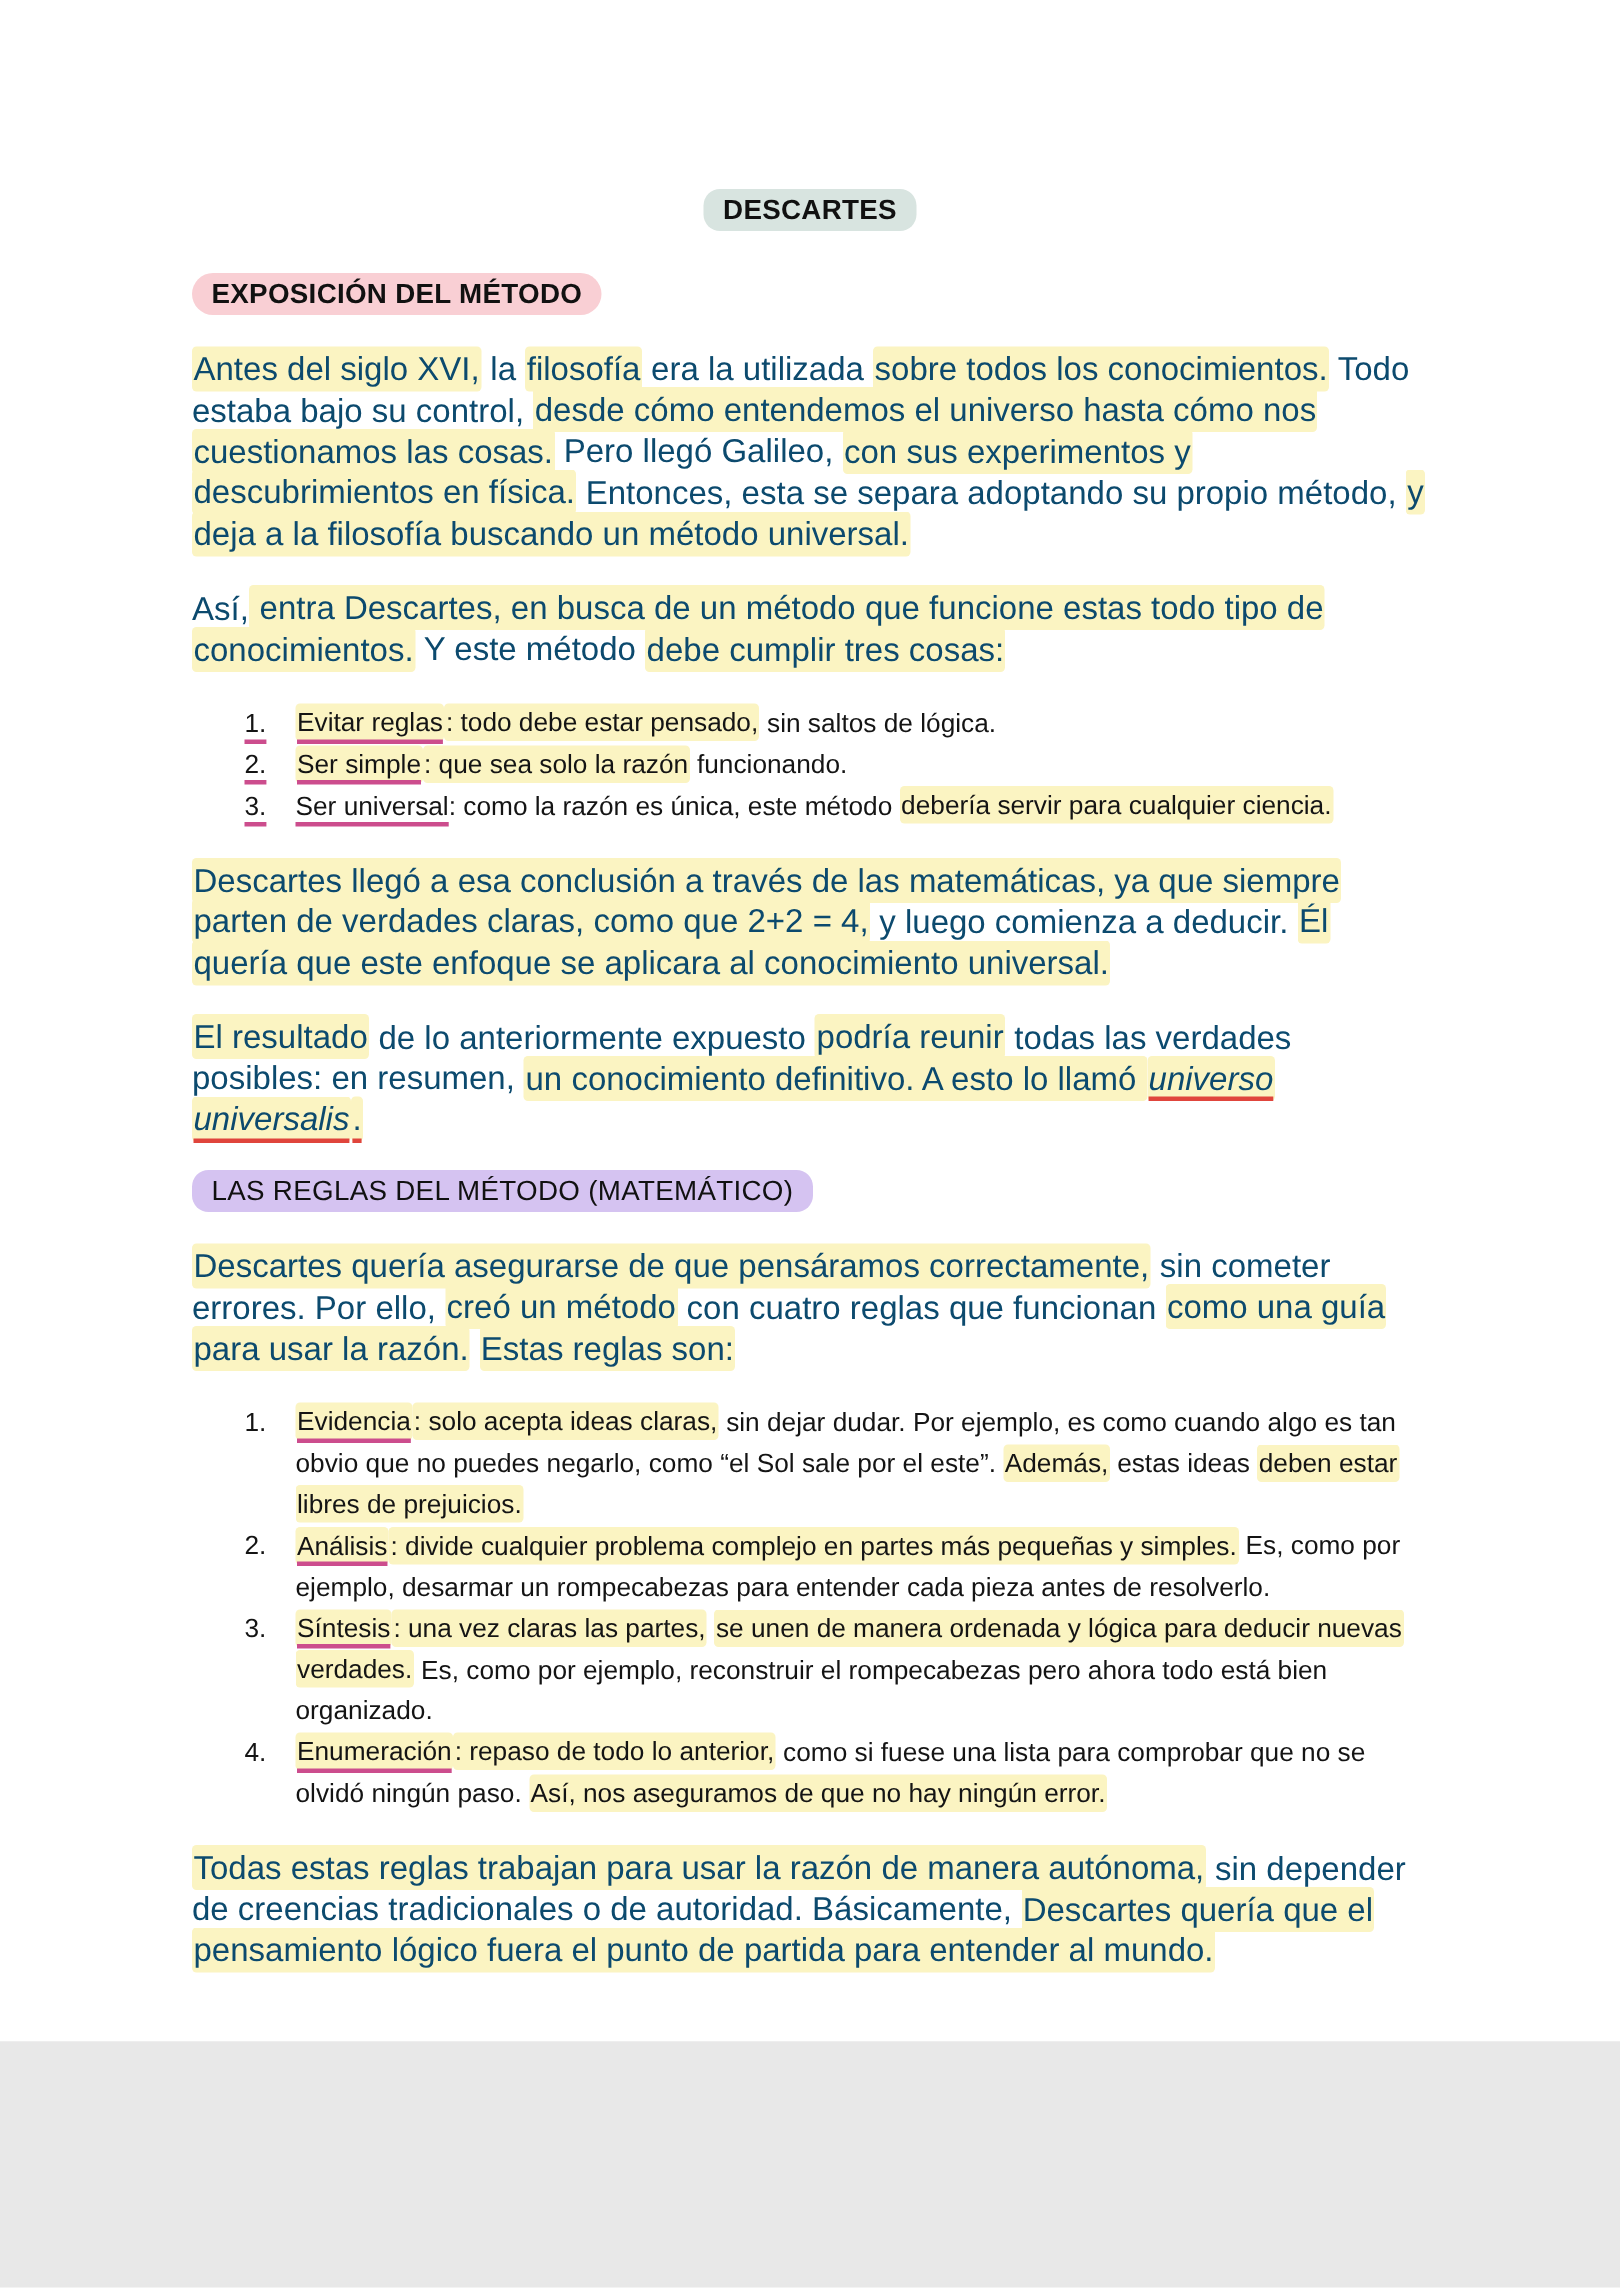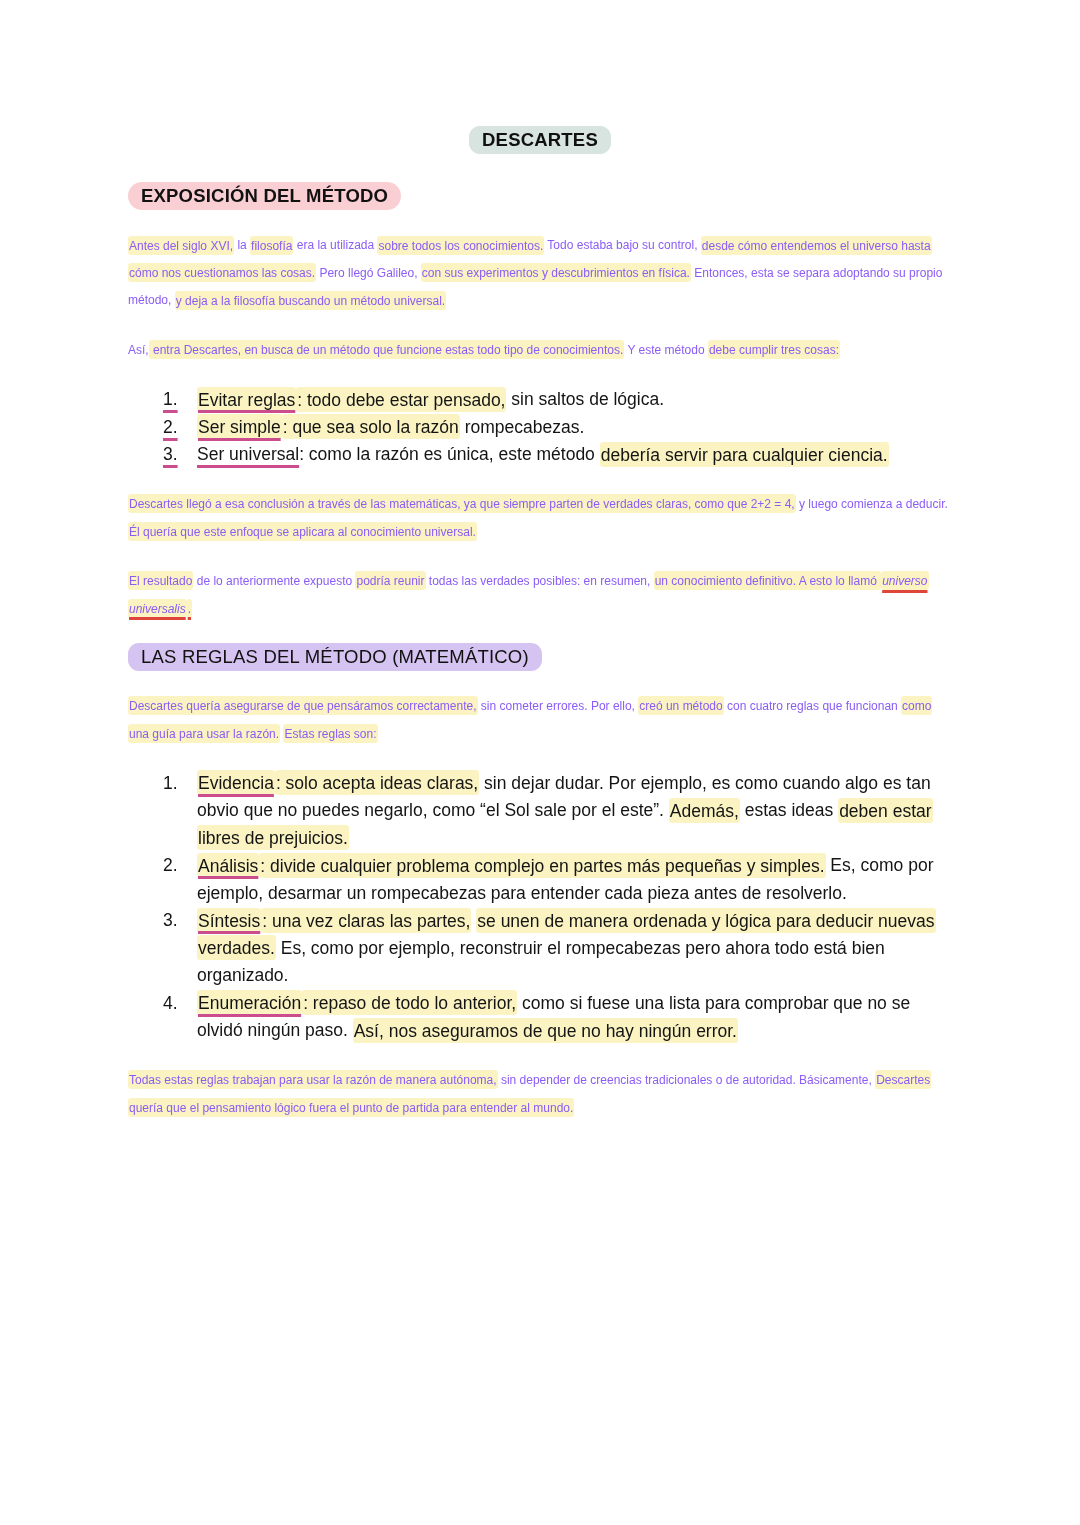--- a/index.html
+++ b/index.html
@@ -1,24 +1,24 @@
 <!DOCTYPE html>
 <html lang="es"><head>
 <meta charset="utf-8">
 <style>
   html,body { margin:0; padding:0; background:#e8e8e8; }
   .page {
-    width:1080px; height:1525px; margin:0 auto; background:#ffffff;
+    width:1080px; height:1361px; margin:0 auto; background:#ffffff;
     font-family:"Liberation Sans", sans-serif; color:#111;
     position:relative; overflow:hidden;
   }
   .doc { padding:126px 128px 0 128px; }
   .para {
-    font-size:12px; line-height:27.5px; margin:22px 0 0 0;
-    color:#8b5cf6;
+    font-size:22px; line-height:27.5px; margin:22px 0 0 0;
+    color:#0c4a6e;
   }
   .title-row { text-align:center; margin:0; }
   .h1-row { margin:28px 0 0 0; }
   .h2-row { margin:20px 0 0 0; }
   .pill {
     display:inline-block; padding:3px 13px; border-radius:11px;
     font-size:18.5px; letter-spacing:0.2px;
   }
   .pill-title { font-weight:bold; background:var(--pill-teal); }
   .pill-h1    { font-weight:bold; background:var(--pill-pink);border-radius:14px; }
@@ -52,21 +52,21 @@
 <body>
 
 <div class="page" style="--hl-yellow: #fbf4c2; --pill-teal: #d8e4e0; --pill-pink: #f9cfd4; --pill-purple: #d5c3f1; --ul-pink: #cc4d8d; --ul-red: #e0453c; background: rgb(255, 255, 255);">
   <div class="doc" id="doc">
       <div class="title-row"><span class="pill pill-title">DESCARTES</span></div>
       <div class="h1-row"><span class="pill pill-h1">EXPOSICIÓN DEL MÉTODO</span></div>
       <p class="para"><span class="hl">Antes del siglo XVI,</span><span> la </span><span class="hl">filosofía</span><span> era la utilizada </span><span class="hl">sobre todos los conocimientos.</span><span> Todo estaba bajo su control, </span><span class="hl">desde cómo entendemos el universo hasta cómo nos cuestionamos las cosas.</span><span> Pero llegó Galileo, </span><span class="hl">con sus experimentos y descubrimientos en física.</span><span> Entonces, esta se separa adoptando su propio método, </span><span class="hl">y deja a la filosofía buscando un método universal.</span></p>
       <p class="para"><span>Así,</span><span class="hl"> entra Descartes, en busca de un método que funcione estas todo tipo de conocimientos.</span><span> Y este método </span><span class="hl">debe cumplir tres cosas:</span></p>
       <div class="list">
         <div class="list-item"><span class="num ul-pink">1.</span><span class="hl ul-pink">Evitar reglas</span><span class="hl">: todo debe estar pensado,</span><span> sin saltos de lógica.</span></div>
-        <div class="list-item"><span class="num ul-pink">2.</span><span class="hl ul-pink">Ser simple</span><span class="hl">: que sea solo la razón</span><span> rompecabezas.</span></div>
+        <div class="list-item"><span class="num ul-pink">2.</span><span class="hl ul-pink">Ser simple</span><span class="hl">: que sea solo la razón</span><span> funcionando.</span></div>
         <div class="list-item"><span class="num ul-pink">3.</span><span class="ul-pink">Ser universal</span><span>: como la razón es única, este método </span><span class="hl">debería servir para cualquier ciencia.</span></div>
       </div>
       <p class="para"><span class="hl">Descartes llegó a esa conclusión a través de las matemáticas, ya que siempre parten de verdades claras, como que 2+2 = 4,</span><span> y luego comienza a deducir. </span><span class="hl">Él quería que este enfoque se aplicara al conocimiento universal.</span></p>
       <p class="para"><span class="hl">El resultado</span><span> de lo anteriormente expuesto </span><span class="hl">podría reunir</span><span> todas las verdades posibles: en resumen, </span><span class="hl">un conocimiento definitivo. A esto lo llamó </span><span class="hl ul-red it">universo universalis</span><span class="hl ul-red">.</span></p>
       <div class="h2-row"><span class="pill pill-h2">LAS REGLAS DEL MÉTODO (MATEMÁTICO)</span></div>
       <p class="para"><span class="hl">Descartes quería asegurarse de que pensáramos correctamente,</span><span> sin cometer errores. Por ello, </span><span class="hl">creó un método</span><span> con cuatro reglas que funcionan </span><span class="hl">como una guía para usar la razón.</span><span> </span><span class="hl">Estas reglas son:</span></p>
       <div class="list">
         <div class="list-item"><span class="num">1.</span><span class="hl ul-pink">Evidencia</span><span class="hl">: solo acepta ideas claras,</span><span> sin dejar dudar. Por ejemplo, es como cuando algo es tan obvio que no puedes negarlo, como “el Sol sale por el este”. </span><span class="hl">Además,</span><span> estas ideas </span><span class="hl">deben estar libres de prejuicios.</span></div>
         <div class="list-item"><span class="num">2.</span><span class="hl ul-pink">Análisis</span><span class="hl">: divide cualquier problema complejo en partes más pequeñas y simples.</span><span> Es, como por ejemplo, desarmar un rompecabezas para entender cada pieza antes de resolverlo.</span></div>
         <div class="list-item"><span class="num">3.</span><span class="hl ul-pink">Síntesis</span><span class="hl">: una vez claras las partes,</span><span> </span><span class="hl">se unen de manera ordenada y lógica para deducir nuevas verdades.</span><span> Es, como por ejemplo, reconstruir el rompecabezas pero ahora todo está bien organizado.</span></div>

